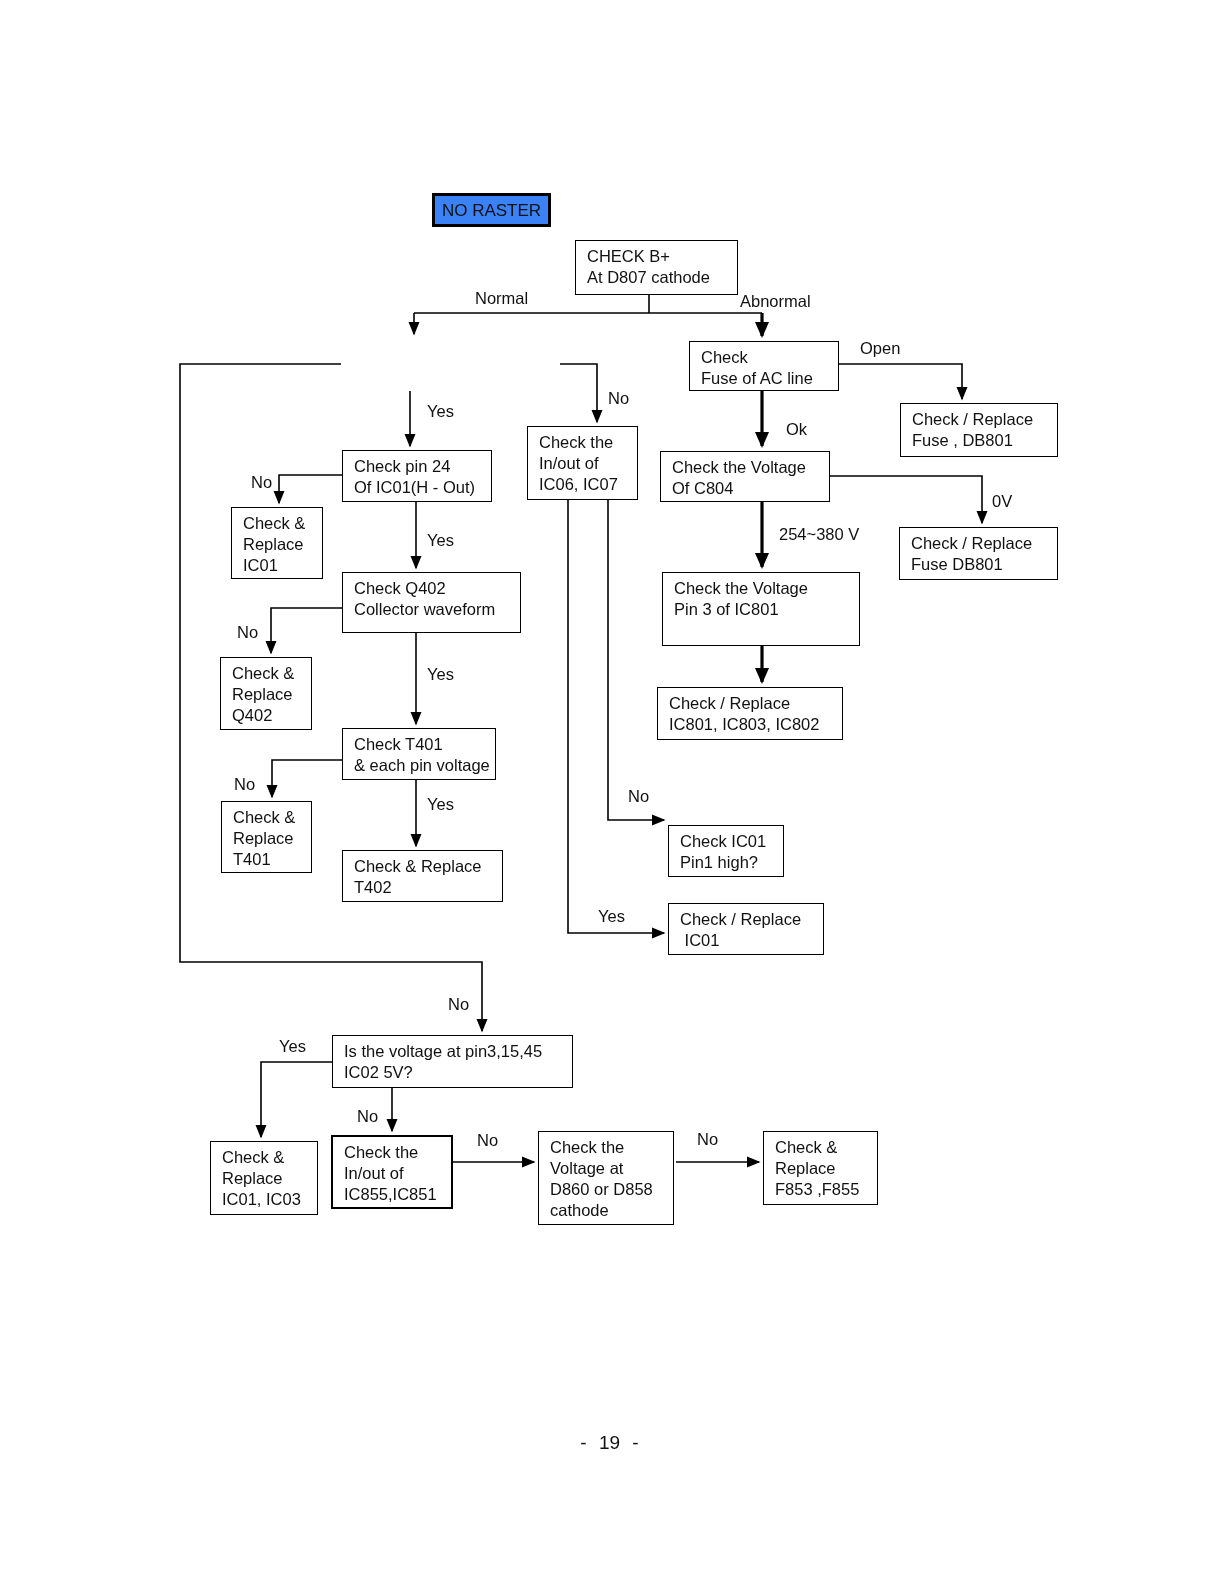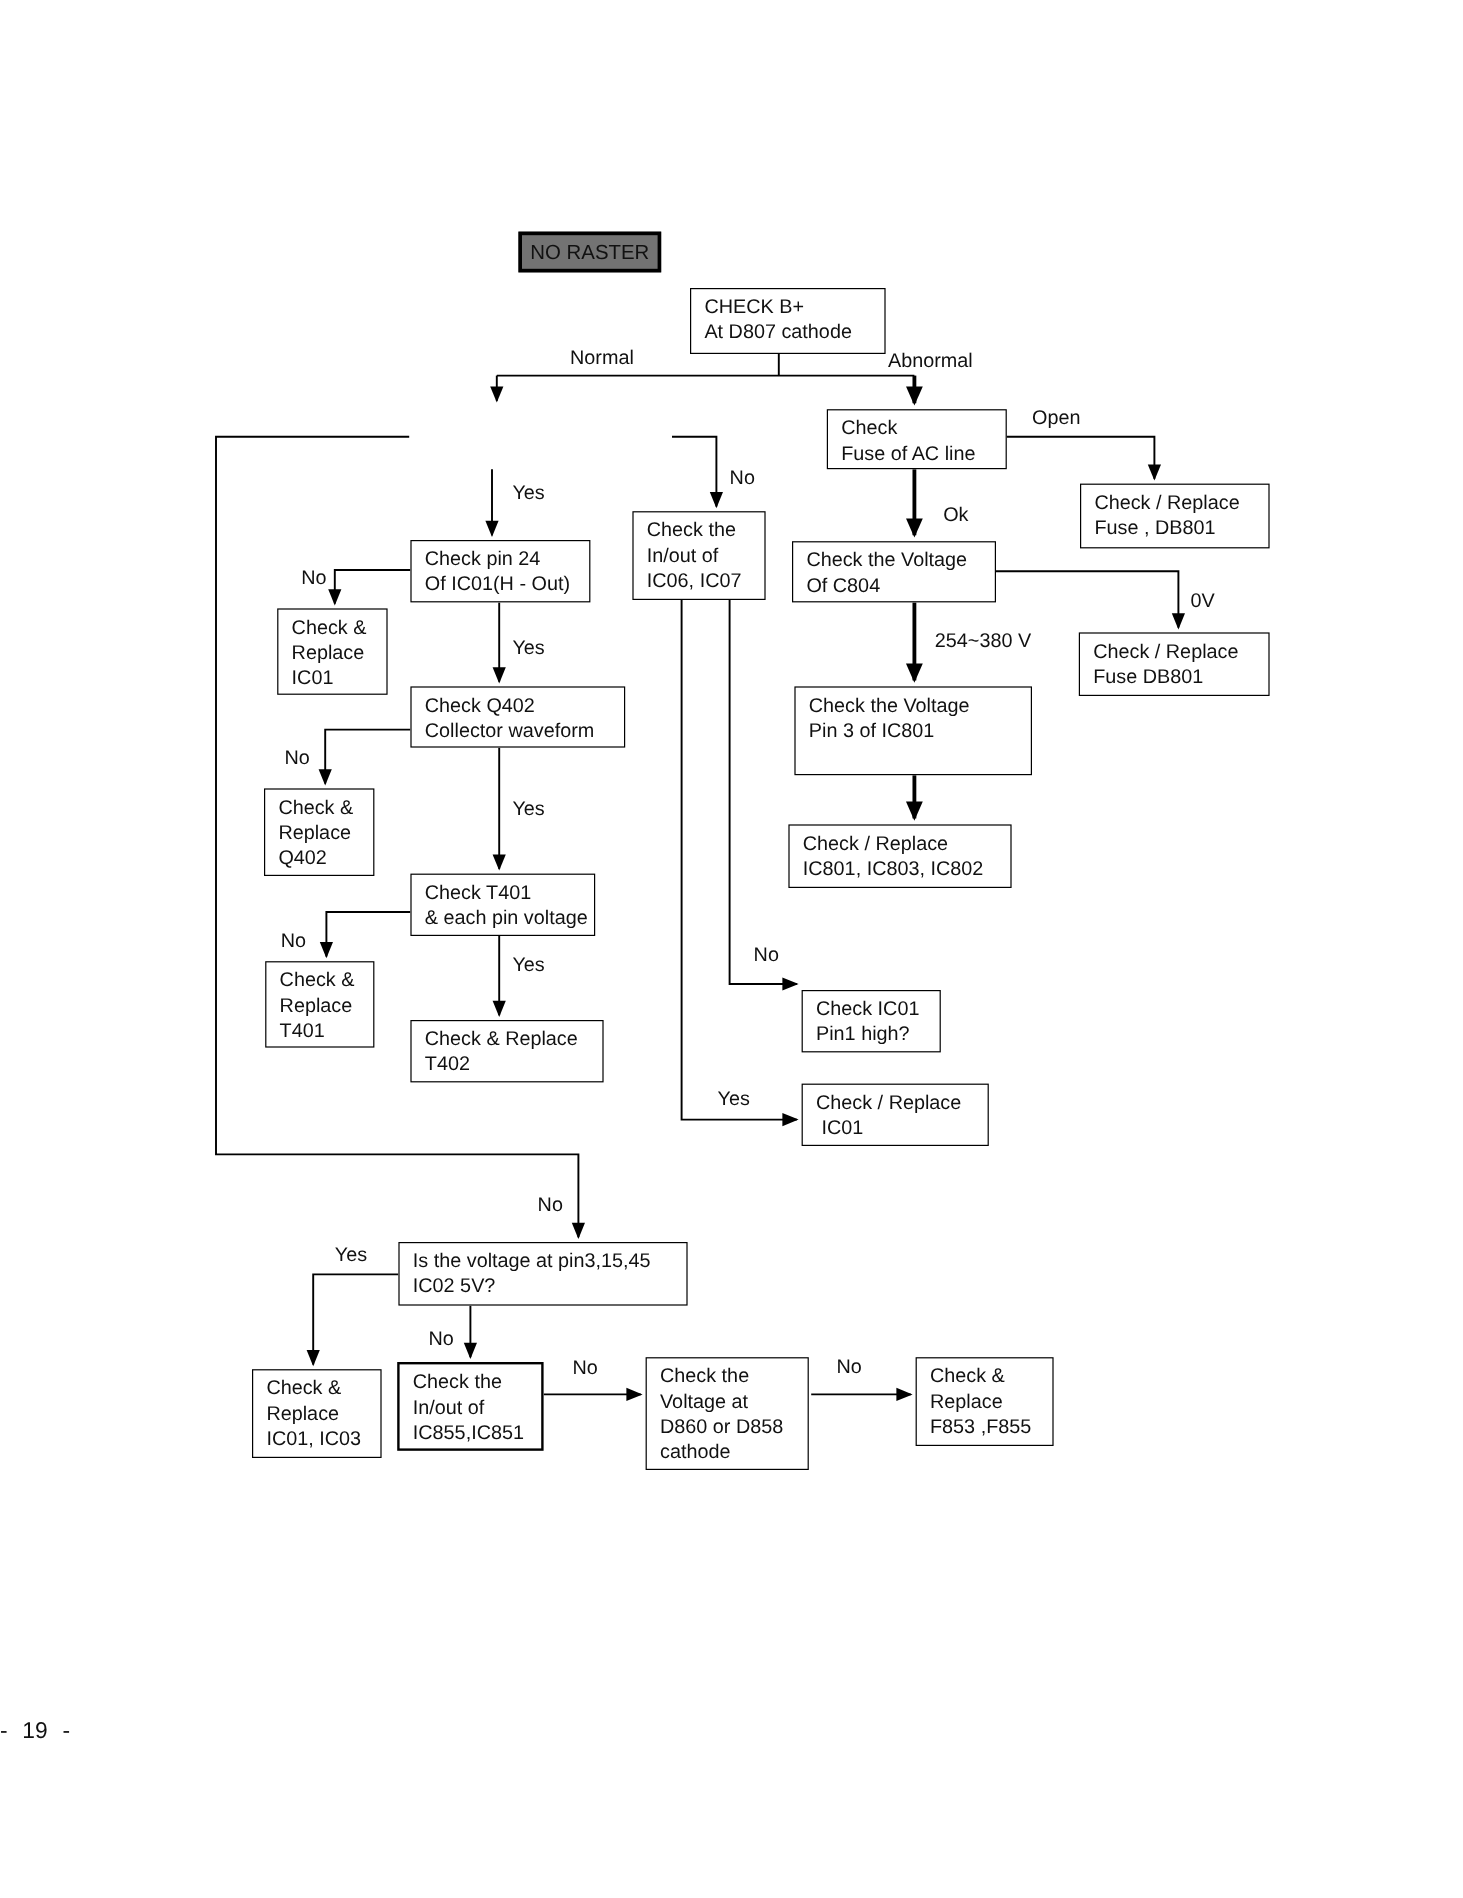--- a/index.html
+++ b/index.html
@@ -8,29 +8,29 @@
     font-family:"Liberation Sans", sans-serif; color:#111111; overflow:hidden;
   }
   .wires { position:absolute; left:0; top:0; }
   .node {
     position:absolute; box-sizing:border-box;
     border:1.6px solid #000000; background:#ffffff;
     font-size:16.5px; line-height:21px; padding:5px 11px;
     white-space:pre;
   }
   .node.start {
-    background:#737373; border:3.2px solid #000000;
+    background:#3b82f6; border:3.2px solid #000000;
     display:flex; align-items:center; justify-content:center;
     font-size:17px; padding:0; white-space:nowrap;
   }
   .node.bold { border-width:2.6px; }
   .lbl { position:absolute; font-size:16.5px; white-space:pre; }
   .footer {
     position:absolute; left:0; top:1432px; width:100%;
-    text-align:left; font-size:19px; word-spacing:7px;
+    text-align:center; font-size:19px; word-spacing:7px;
   }
 </style>
 </head>
 <body>
 
 <div class="page">
 
   <svg class="wires" width="1219" height="1582" viewBox="0 0 1219 1582">
     <defs>
       <marker id="ah" markerUnits="userSpaceOnUse" markerWidth="18" markerHeight="18" refX="13" refY="8" orient="auto">
@@ -116,21 +116,21 @@
 Of IC01(H - Out)</div>
 
   <div class="node" style="left:231px; top:507px; width:92px; height:72px;">Check &amp;
 Replace
 IC01</div>
 
   <div class="node" style="left:527px; top:426px; width:111px; height:74px;">Check the
 In/out of
 IC06, IC07</div>
 
-  <div class="node" style="left:342px; top:572px; width:179px; height:51px;">Check Q402
+  <div class="node" style="left:342px; top:572px; width:179px; height:61px;">Check Q402
 Collector waveform</div>
 
   <div class="node" style="left:220px; top:657px; width:92px; height:73px;">Check &amp;
 Replace
 Q402</div>
 
   <div class="node" style="left:342px; top:728px; width:154px; height:52px;">Check T401
 &amp; each pin voltage</div>
 
   <div class="node" style="left:221px; top:801px; width:91px; height:72px;">Check &amp;

